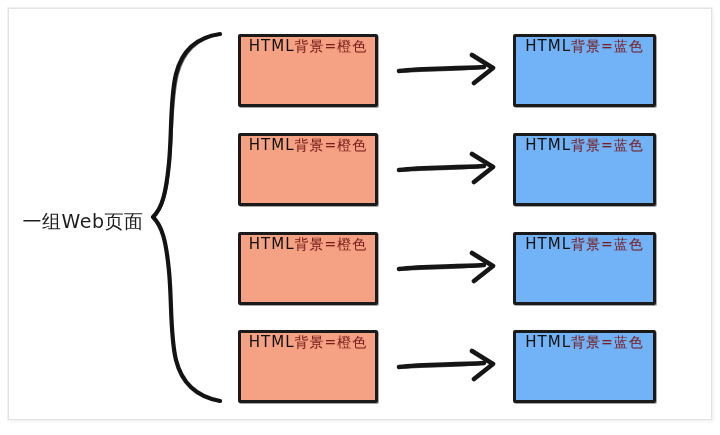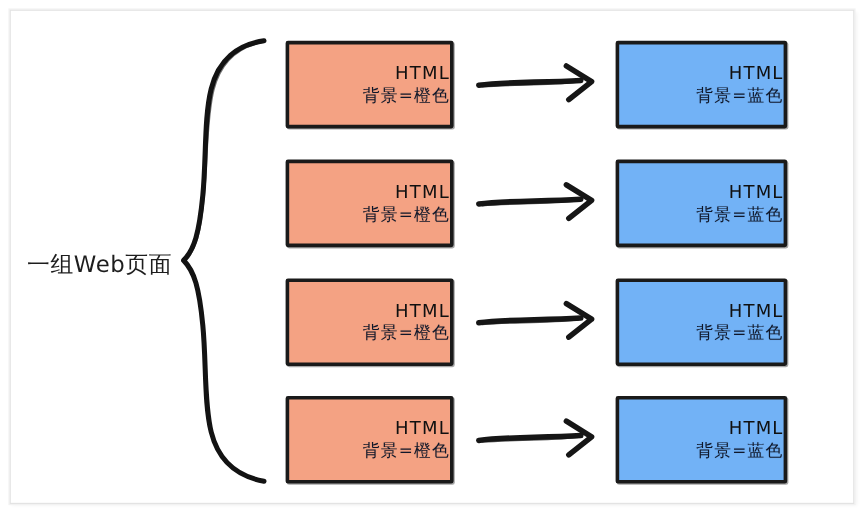--- a/index.html
+++ b/index.html
@@ -67,22 +67,22 @@
   }
 
   .page-box {
     position: absolute;
     width: 140px;
     height: 73px;
     border: 3px solid #1a1a1a;
     box-sizing: border-box;
     border-radius: 2px;
     display: flex;
-    flex-direction: column;
-    align-items: flex-end;
+    flex-direction: row;
+    align-items: flex-start;
     justify-content: center;
     box-shadow: 1px 1px 0 rgba(0,0,0,0.35);
   }
 
   .page-box.orange {
     left: 238px;
     background: #f4a283;
   }
 
   .page-box.blue {
@@ -94,21 +94,21 @@
   .box-title {
     font-size: 15px;
     color: #101010;
     letter-spacing: 1px;
     line-height: 18px;
     margin-bottom: 1px;
   }
 
   .box-sub {
     font-size: 14px;
-    color: #0f172a;
+    color: #7f1d1d;
     letter-spacing: 1px;
     line-height: 19px;
     text-shadow: 0 0 1px rgba(0,0,0,0.15);
   }
 
   .arrow-svg {
     position: absolute;
     left: 396px;
     top: 18px;
     width: 106px;

